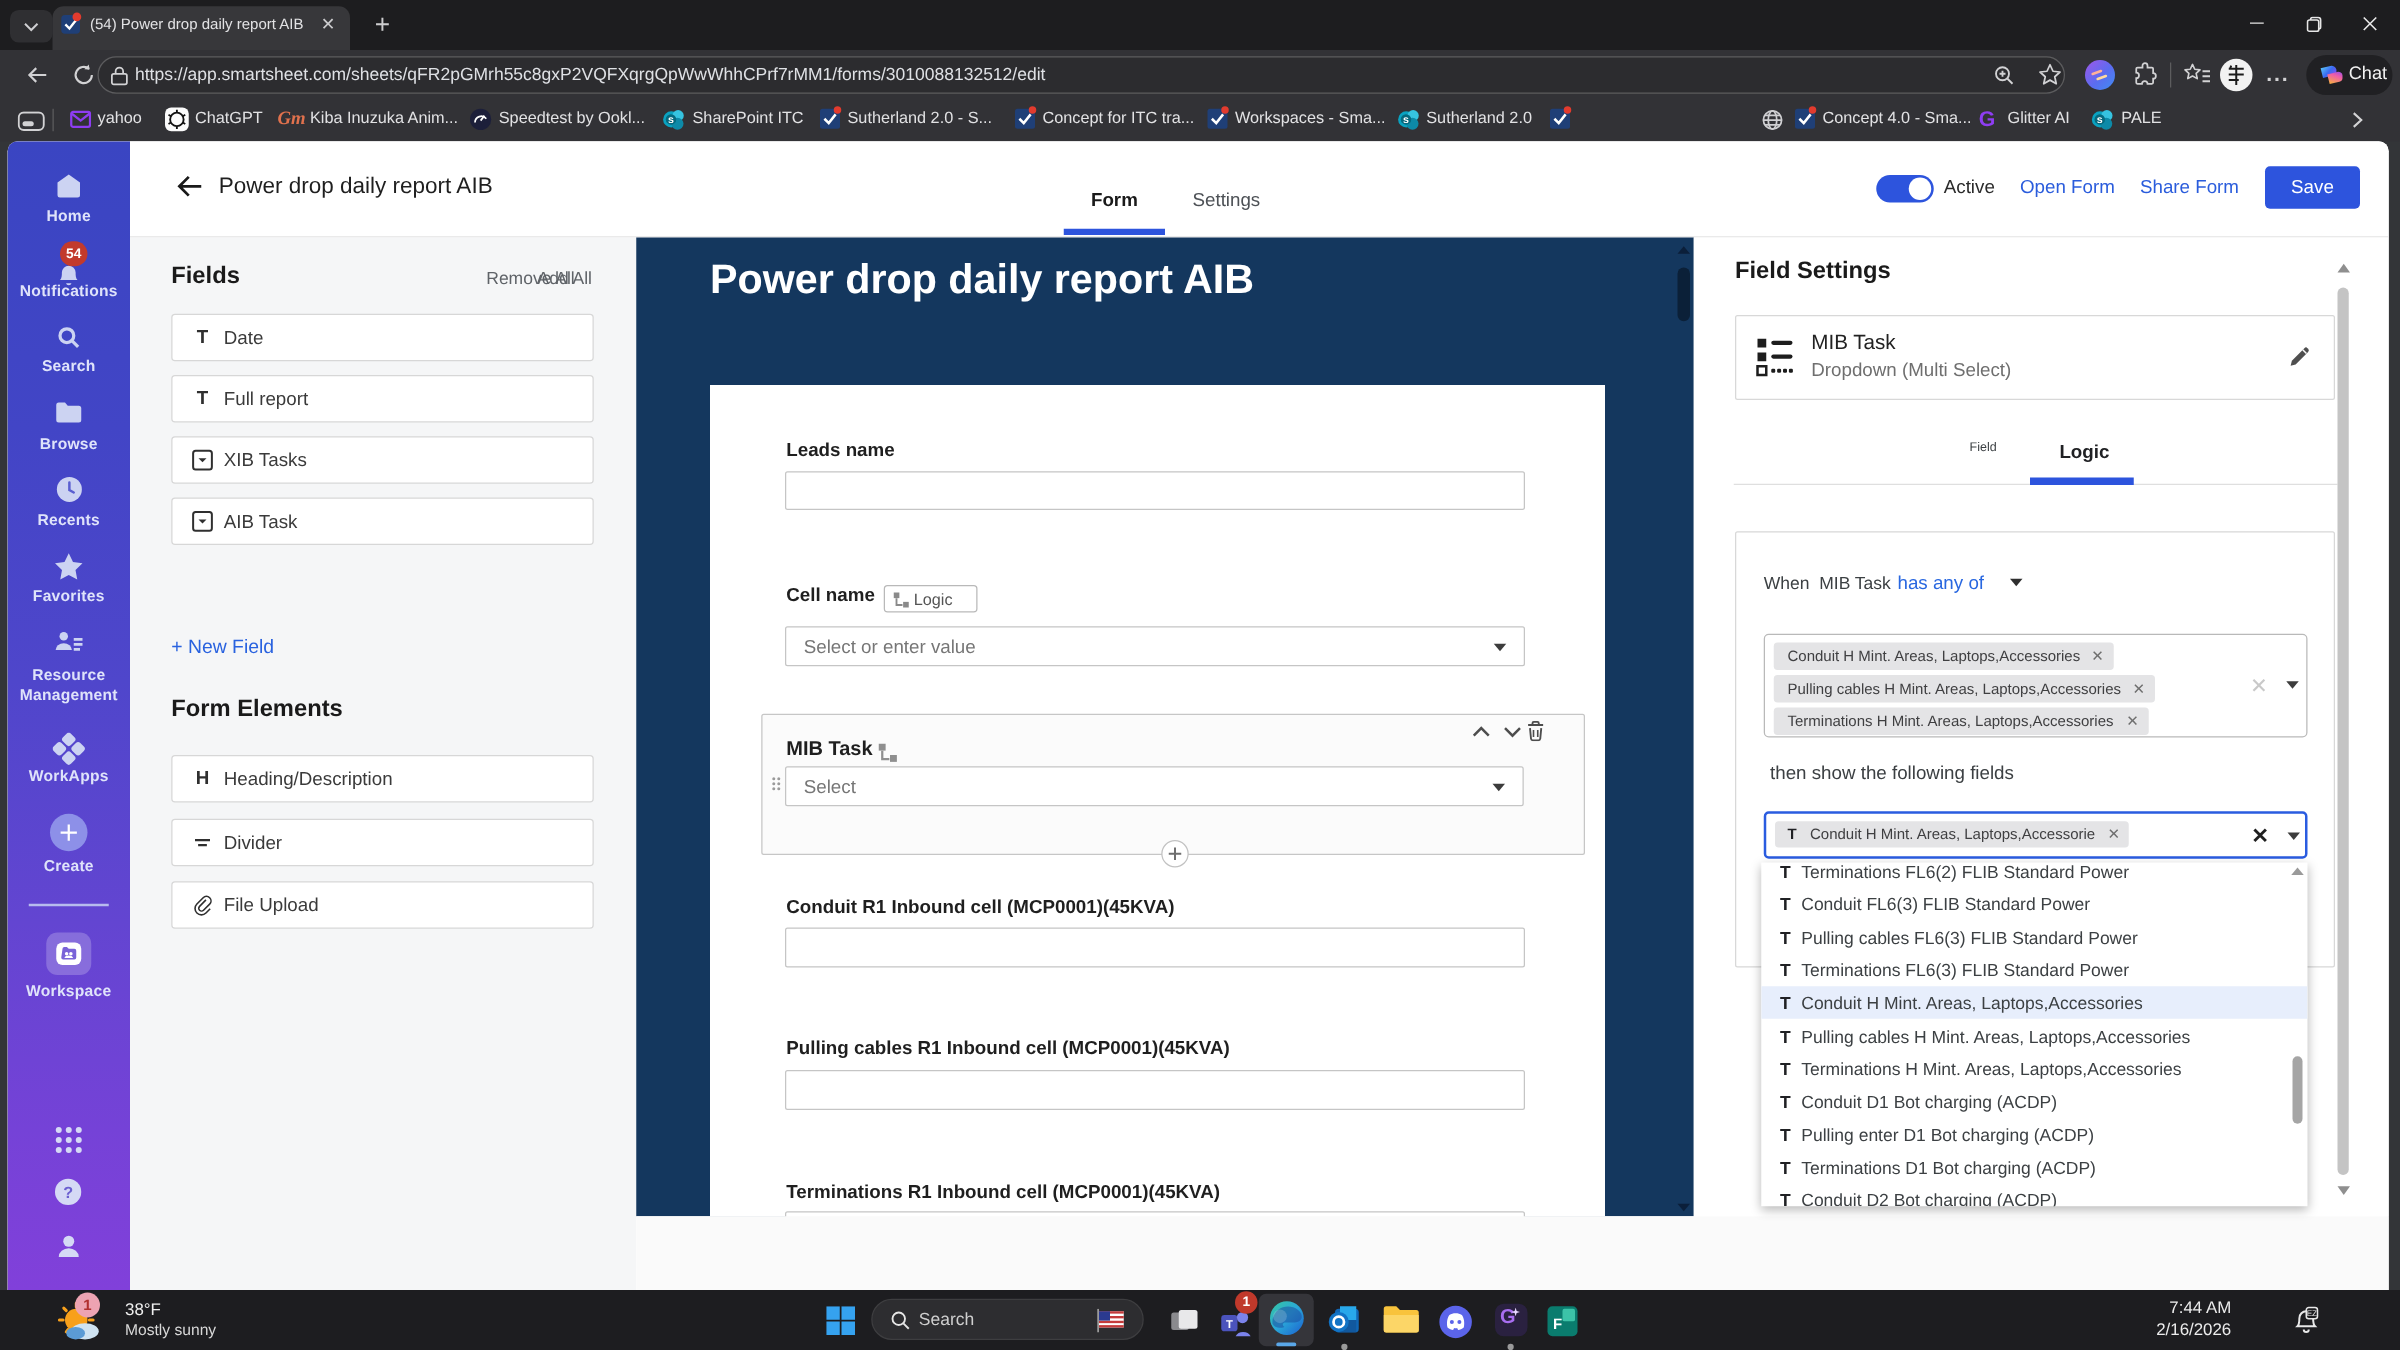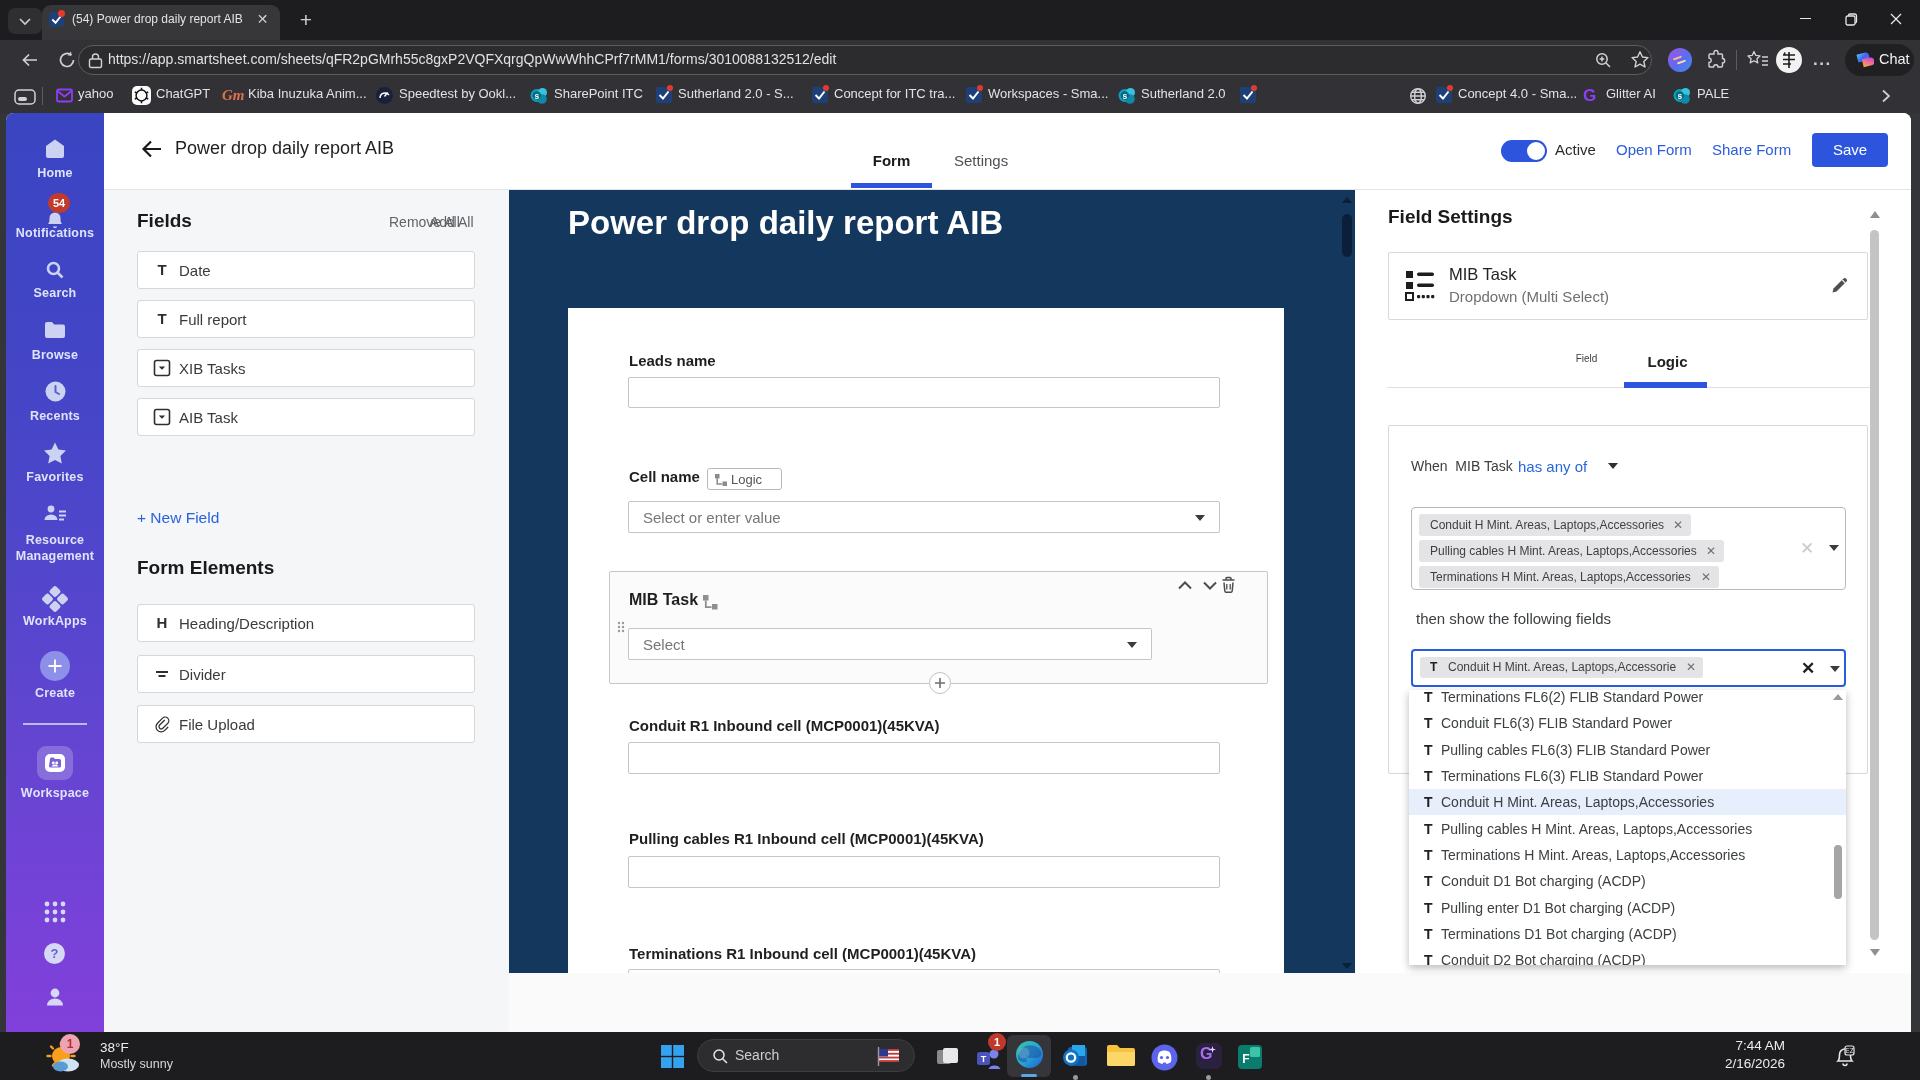--- a/index.html
+++ b/index.html
@@ -494,21 +494,21 @@
         <g fill="#9a9a9a">
           <circle cx="2" cy="2" r="1.2"></circle>
           <circle cx="6" cy="2" r="1.2"></circle>
           <circle cx="2" cy="6" r="1.2"></circle>
           <circle cx="6" cy="6" r="1.2"></circle>
           <circle cx="2" cy="10" r="1.2"></circle>
           <circle cx="6" cy="10" r="1.2"></circle>
         </g>
       </svg>
     </div>
-  <div class="fsel a" style="left:622px;top:515px;width:524px;height:32px;">
+  <div class="fsel a" style="left:622px;top:500px;width:591px;height:32px;">
       <div class="a" style="left:14px;top:7px;">Select</div>
       <div class="caret a" style="right:14px;top:13px;"></div>
     </div>
   <div class="a" style="left:923px;top:559px;width:22px;height:22px;background:#fff;border:1px solid #c2c2c2;border-radius:50%;">
       <svg width="20" height="20" viewBox="0 0 20 20">
         <path d="M10 5 V15 M5 10 H15" stroke="#6e6e6e" stroke-width="1.6"></path>
       </svg>
     </div>
   <div class="flabel a" style="left:623px;top:604px;">Conduit R1 Inbound cell (MCP0001)(45KVA)</div>
   <div class="finput a" style="left:622px;top:629px;width:592px;height:32px;"></div>

